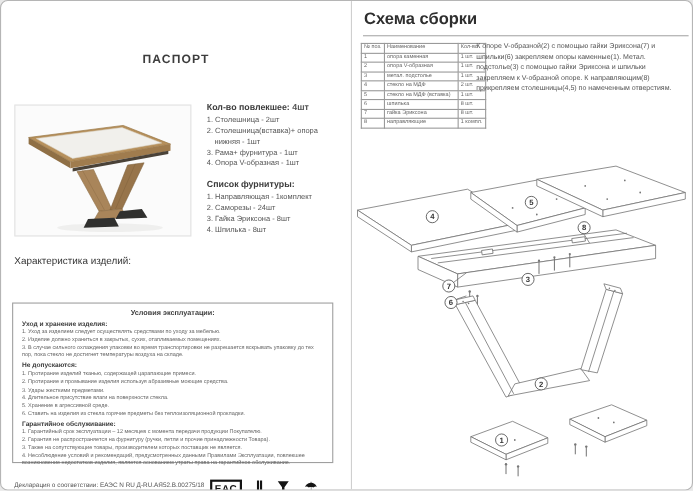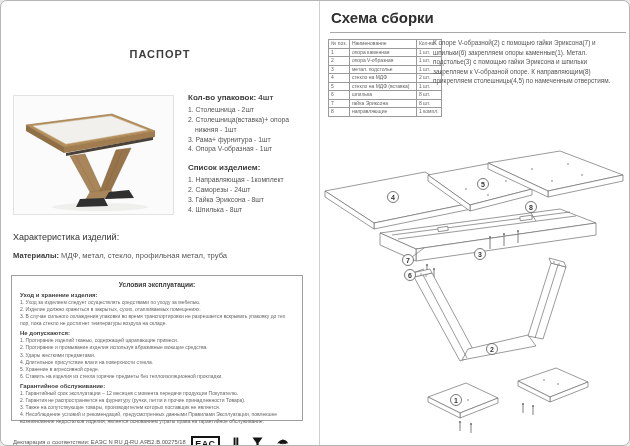--- a/index.html
+++ b/index.html
@@ -95,45 +95,41 @@
         <line x1="61" y1="59" x2="81" y2="95" stroke="#8a6a42" stroke-width="0.4"></line>
         <line x1="109" y1="53" x2="91" y2="94" stroke="#7d5f3a" stroke-width="0.4"></line>
 
         <polygon points="66,103 90,102 94,110 62,111" fill="#30302e"></polygon>
         <polygon points="95,96 115,94 120,102 91,103" fill="#30302e"></polygon>
       </svg>
     </div>
 
     <div class="pack-block">
       <div class="block-heading">
-        <span>Кол-во упаковок:</span>
+        <span>Кол-во повлекшее:</span>
         <span class="hl-value">4шт</span>
       </div>
       <ul class="tight-list">
         <li>1. Столешница - 2шт</li>
         <li>2. Столешница(вставка)+ опора нижняя - 1шт</li>
         <li>3. Рама+ фурнитура - 1шт</li>
         <li>4. Опора V-образная - 1шт</li>
       </ul>
       <div class="hw-block">
-        <div class="block-heading">Список изделием:</div>
+        <div class="block-heading">Список фурнитуры:</div>
         <ul class="tight-list">
           <li>1. Направляющая - 1комплект</li>
           <li>2. Саморезы - 24шт</li>
           <li>3. Гайка Эриксона - 8шт</li>
           <li>4. Шпилька - 8шт</li>
         </ul>
       </div>
     </div>
 
     <div class="char-heading">Характеристика изделий:</div>
-    <div class="materials-line">
-      <b>Материалы:</b>
-      <span>МДФ, метал, стекло, профильная метал, труба</span>
-    </div>
 
     <div class="conditions-box">
       <div class="conditions-title">Условия эксплуатации:</div>
 
       <div class="cond-heading">Уход и хранение изделия:</div>
       <ul class="fine-list">
         <li>1. Уход за изделием следует осуществлять средствами по уходу за мебелью.</li>
         <li>2. Изделие должно храниться в закрытых, сухих, отапливаемых помещениях.</li>
         <li>3. В случае сильного охлаждения упаковки во время транспортировки не разрешается вскрывать упаковку до тех пор, пока стекло не достигнет температуры воздуха на складе.</li>
       </ul>

